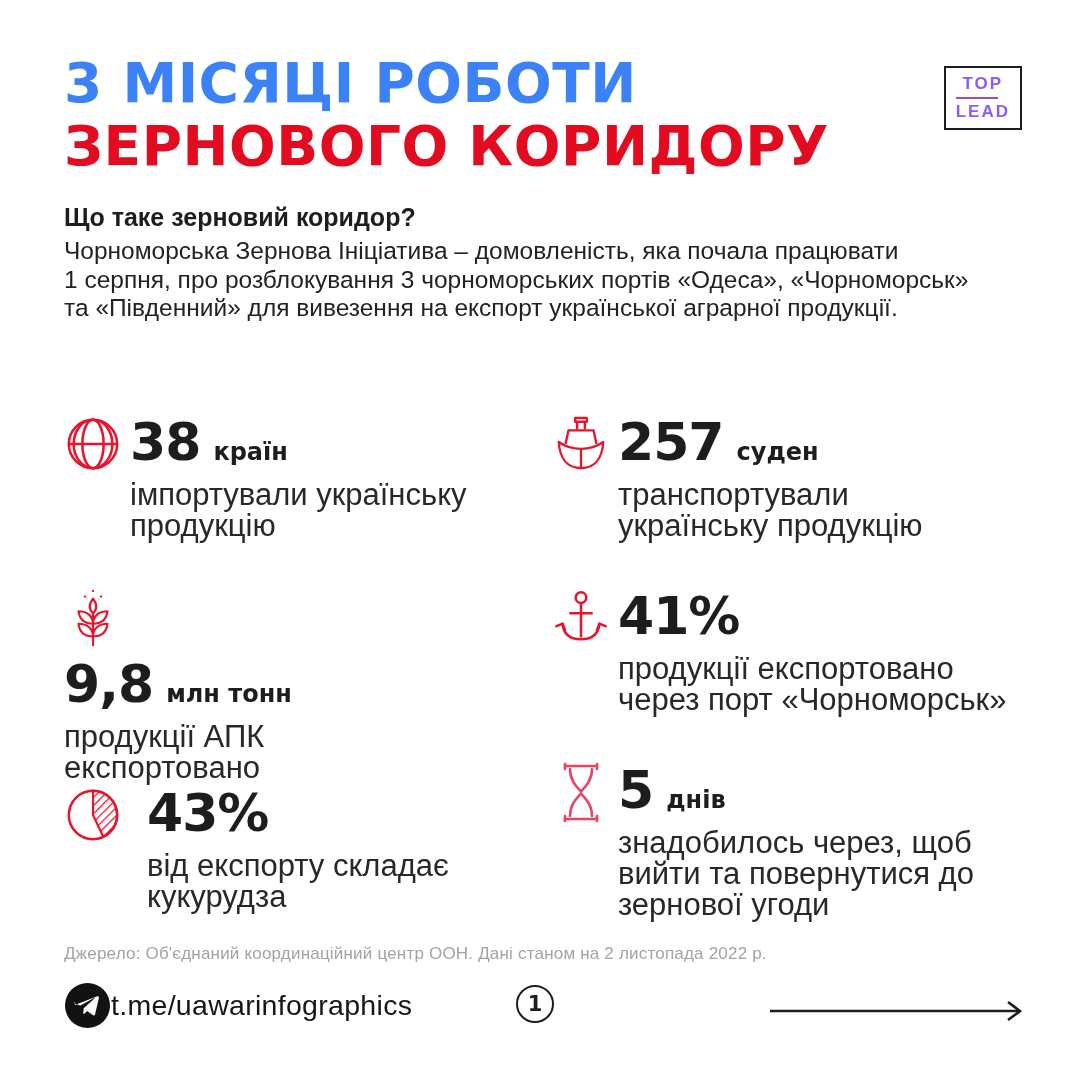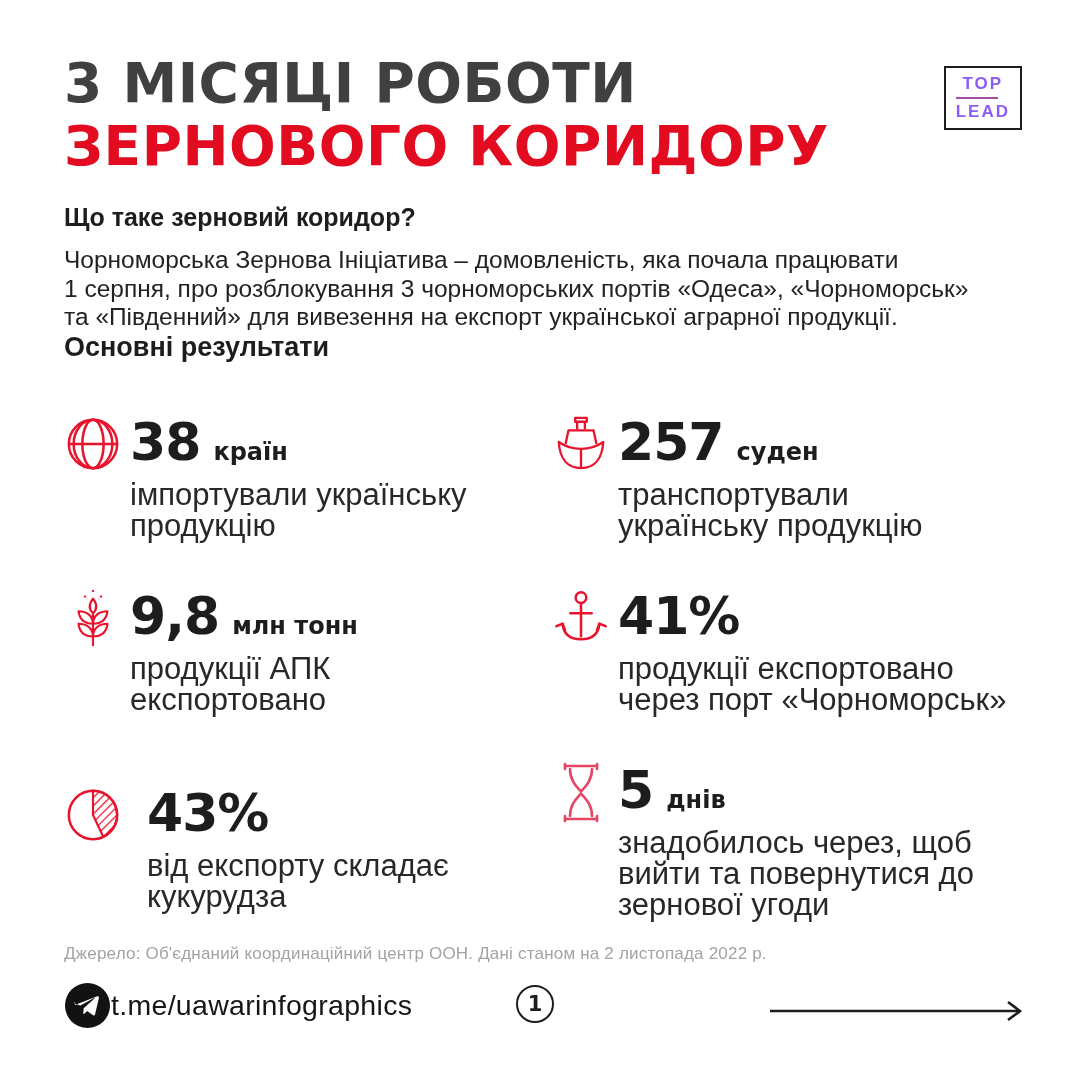--- a/index.html
+++ b/index.html
@@ -1,37 +1,37 @@
 <!DOCTYPE html>
 <html><head>
 <meta charset="utf-8">
 <style>
   html,body{margin:0;padding:0;background:#fff;}
   body{font-family:"Liberation Sans",sans-serif;color:#1d1d1b;}
   .page{position:relative;width:1080px;height:1080px;background:#ffffff;overflow:hidden;}
 
   
   .title-block{position:absolute;left:64px;top:52px;}
-  .title-line{font-family:"DejaVu Sans",sans-serif;font-weight:bold;font-size:55px;line-height:63px;letter-spacing:.5px;color:#404040;white-space:nowrap;}
+  .title-line{font-family:"DejaVu Sans",sans-serif;font-weight:bold;font-size:55px;line-height:63px;letter-spacing:.5px;color:#3b82f6;white-space:nowrap;}
   .title-line.red{color:#e30b20;}
   .logo-badge{position:absolute;right:58px;top:66px;border:2.5px solid #1d1d1b;padding:6px 10px;text-align:center;background:#fff;}
   .logo-badge .logo-word{font-size:17px;line-height:20px;letter-spacing:2px;font-weight:bold;color:#8b5cf6;}
   .logo-divider{height:2px;background:#a64ca6;margin:3px 0;width:42px;}
 
   
   .intro{position:absolute;left:64px;top:202px;width:960px;}
-  .intro-question{font-weight:bold;font-size:25px;line-height:30px;margin-bottom:14px;}
+  .intro-question{font-weight:bold;font-size:25px;line-height:30px;margin-bottom:5px;}
   .intro-text{font-size:24.5px;line-height:28.5px;white-space:pre-line;color:#222;}
 
   .section-title{position:absolute;left:64px;top:332px;font-weight:bold;font-size:27px;}
 
   
   .stat{position:absolute;display:flex;gap:8px;width:470px;}
   .s1{left:64px;top:413px;} .s2{left:552px;top:413px;}
-  .s3{left:64px;top:587px;} .s4{left:552px;top:587px;}
+  .s3{left:64px;top:587px;flex-direction:column;} .s4{left:552px;top:587px;}
   .s5{left:64px;top:784px;gap:25px;} .s6{left:552px;top:761px;}
   .stat-icon{width:58px;height:60px;flex:0 0 58px;}
   .stat-body{min-width:0;}
   .stat-headline{display:flex;align-items:baseline;gap:13px;}
   .stat-value{font-family:"DejaVu Sans",sans-serif;font-weight:bold;font-size:52px;line-height:58px;letter-spacing:-1px;color:#1d1d1b;}
   .stat-unit{font-family:"DejaVu Sans",sans-serif;font-weight:bold;font-size:24px;color:#1d1d1b;}
   .stat-desc{font-size:31px;line-height:31px;color:#282828;white-space:pre-line;margin-top:8px;}
 
   
   .source{position:absolute;left:64px;top:944px;font-size:17px;color:#a3a3a3;letter-spacing:.2px;}
@@ -58,21 +58,20 @@
     <div class="logo-word">LEAD</div>
   </div>
 
   <div class="intro">
     <div class="intro-question">Що таке зерновий коридор?</div>
     <div class="intro-text">Чорноморська Зернова Ініціатива – домовленість, яка почала працювати
 1 серпня, про розблокування 3 чорноморських портів «Одеса», «Чорноморськ»
 та «Південний» для вивезення на експорт української аграрної продукції.</div>
   </div>
 
-  <div class="section-title">Основні результати</div>
 
   <div class="stat s1">
     <div class="stat-icon">
       <svg width="58" height="60" viewBox="0 0 60 60" fill="none" stroke="#e8132d" stroke-width="2.6">
         <circle cx="30" cy="31" r="25"></circle>
         <ellipse cx="30" cy="31" rx="11" ry="25"></ellipse>
         <ellipse cx="30" cy="31" rx="20" ry="25"></ellipse>
         <line x1="5" y1="31" x2="55" y2="31"></line>
       </svg>
     </div>

